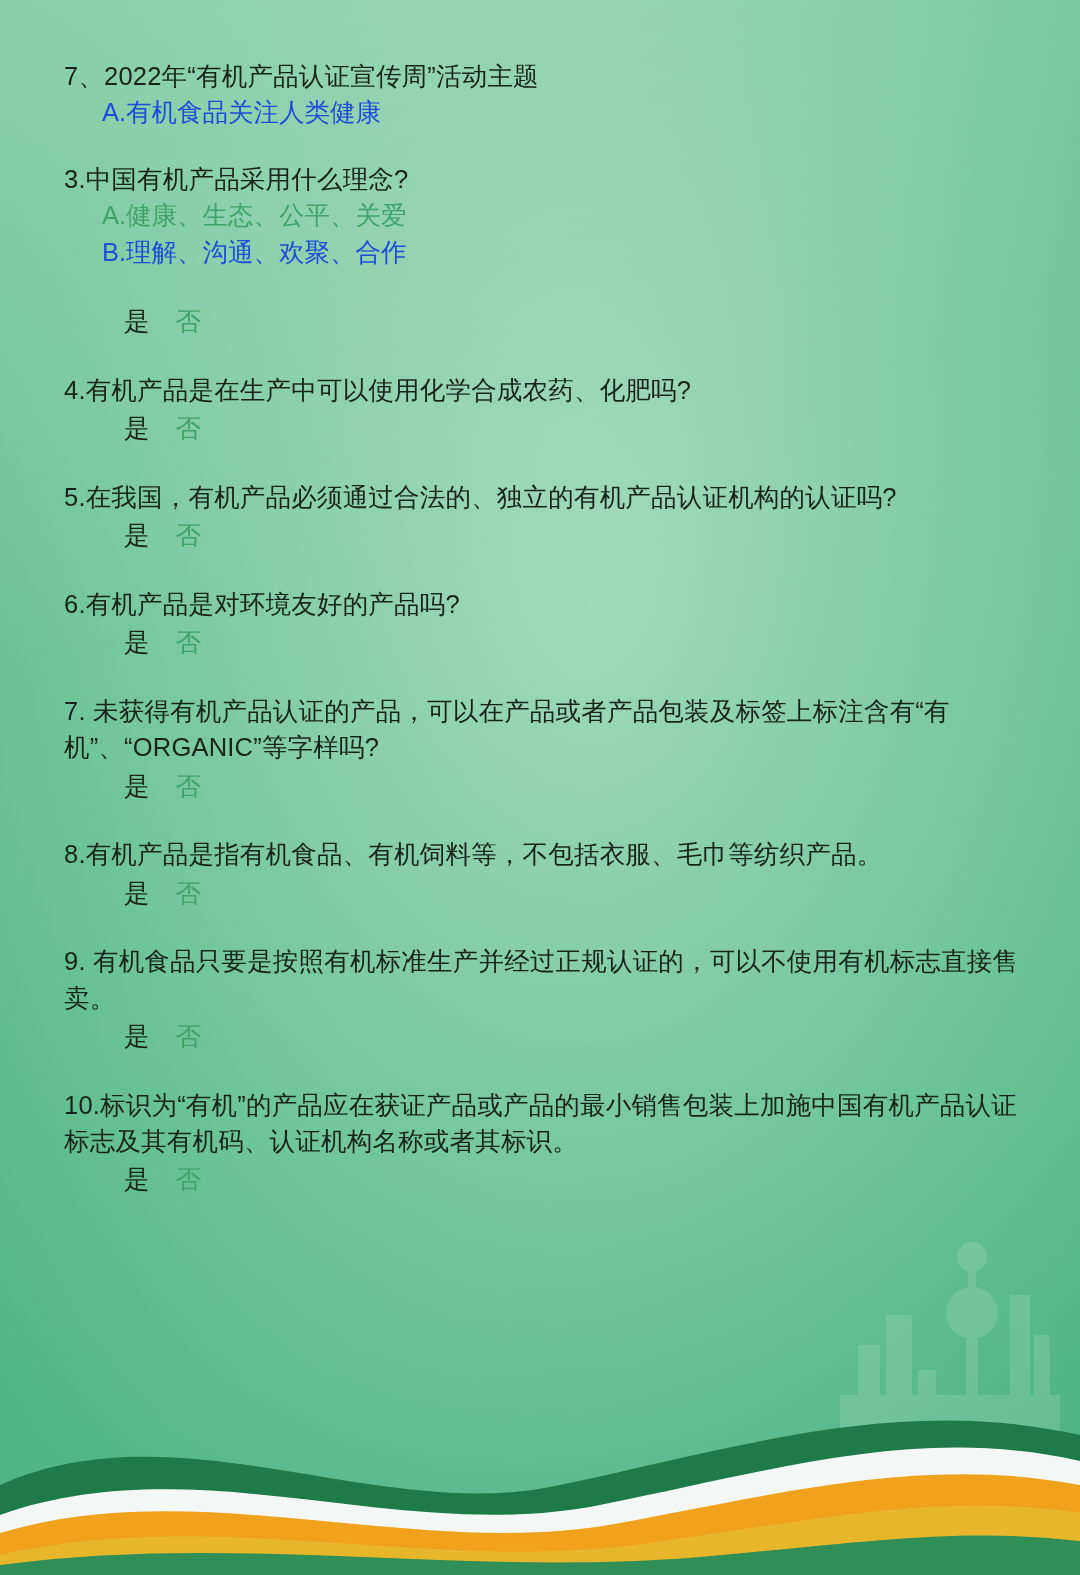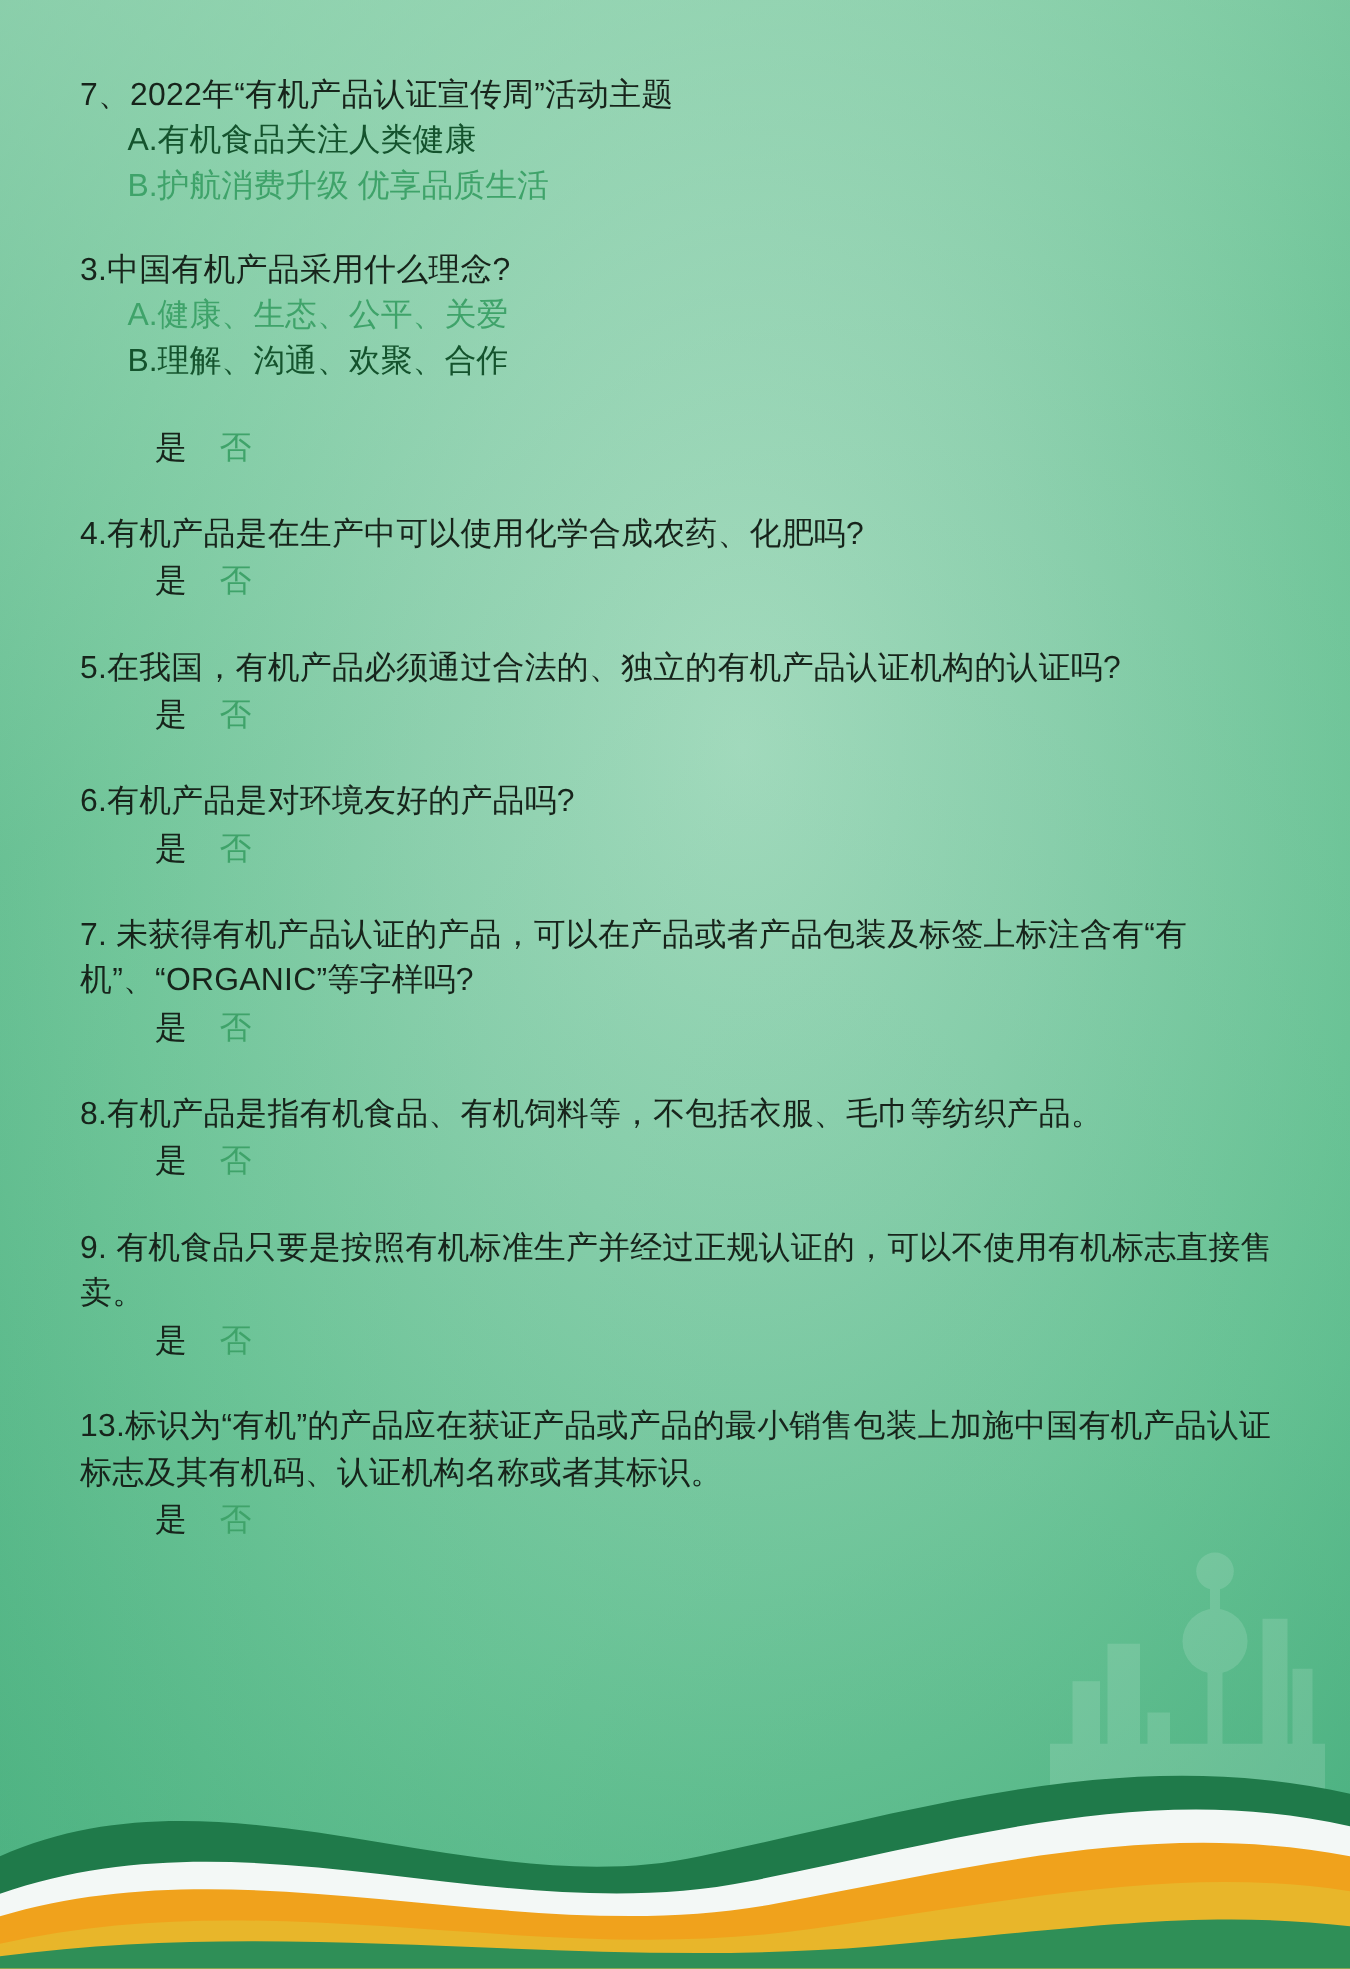--- a/index.html
+++ b/index.html
@@ -50,21 +50,21 @@
     font-size: 25.5px;
     line-height: 1.42;
     color: #17241b;
     font-weight: 500;
     letter-spacing: 0.2px;
   }
   .opt {
     font-size: 25.5px;
     line-height: 1.45;
     margin-left: 38px;
-    color: #14532d;
+    color: #1d4ed8;
     font-weight: 500;
   }
   .opt.highlight {
     color: #3fa36a;
   }
   .tf-row {
     margin-left: 60px;
     font-size: 25.5px;
     line-height: 1.6;
     font-weight: 500;
@@ -104,21 +104,20 @@
   <path d="M0,168 C200,108 420,196 620,158 C800,124 930,92 1080,120 L1080,210 L0,210 Z" fill="#f0a21c"></path>
   <path d="M0,190 C220,140 430,210 650,178 C830,152 950,128 1080,148 L1080,210 L0,210 Z" fill="#e8b62a"></path>
   <path d="M0,200 C240,168 460,212 700,192 C860,178 960,162 1080,176 L1080,210 L0,210 Z" fill="#2f8f57"></path>
 </svg>
 
 <div class="content">
 
   <div class="q-block">
     <div class="q-text">7、2022年“有机产品认证宣传周”活动主题</div>
     <div class="opt">A.有机食品关注人类健康</div>
-    <div class="opt highlight">B.护航消费升级 优享品质生活</div>
   </div>
 
   <div class="q-block">
     <div class="q-text">3.中国有机产品采用什么理念?</div>
     <div class="opt highlight">A.健康、生态、公平、关爱</div>
     <div class="opt">B.理解、沟通、欢聚、合作</div>
   </div>
 
   <div class="q-block">
     <div class="tf-row">
@@ -162,19 +161,19 @@
   </div>
 
   <div class="q-block">
     <div class="q-text">9. 有机食品只要是按照有机标准生产并经过正规认证的，可以不使用有机标志直接售卖。</div>
     <div class="tf-row">
       <span class="yes">是</span><span class="no">否</span>
     </div>
   </div>
 
   <div class="q-block">
-    <div class="q-text">13.标识为“有机”的产品应在获证产品或产品的最小销售包装上加施中国有机产品认证标志及其有机码、认证机构名称或者其标识。</div>
+    <div class="q-text">10.标识为“有机”的产品应在获证产品或产品的最小销售包装上加施中国有机产品认证标志及其有机码、认证机构名称或者其标识。</div>
     <div class="tf-row">
       <span class="yes">是</span><span class="no">否</span>
     </div>
   </div>
 
 </div>
 
 </body></html>

